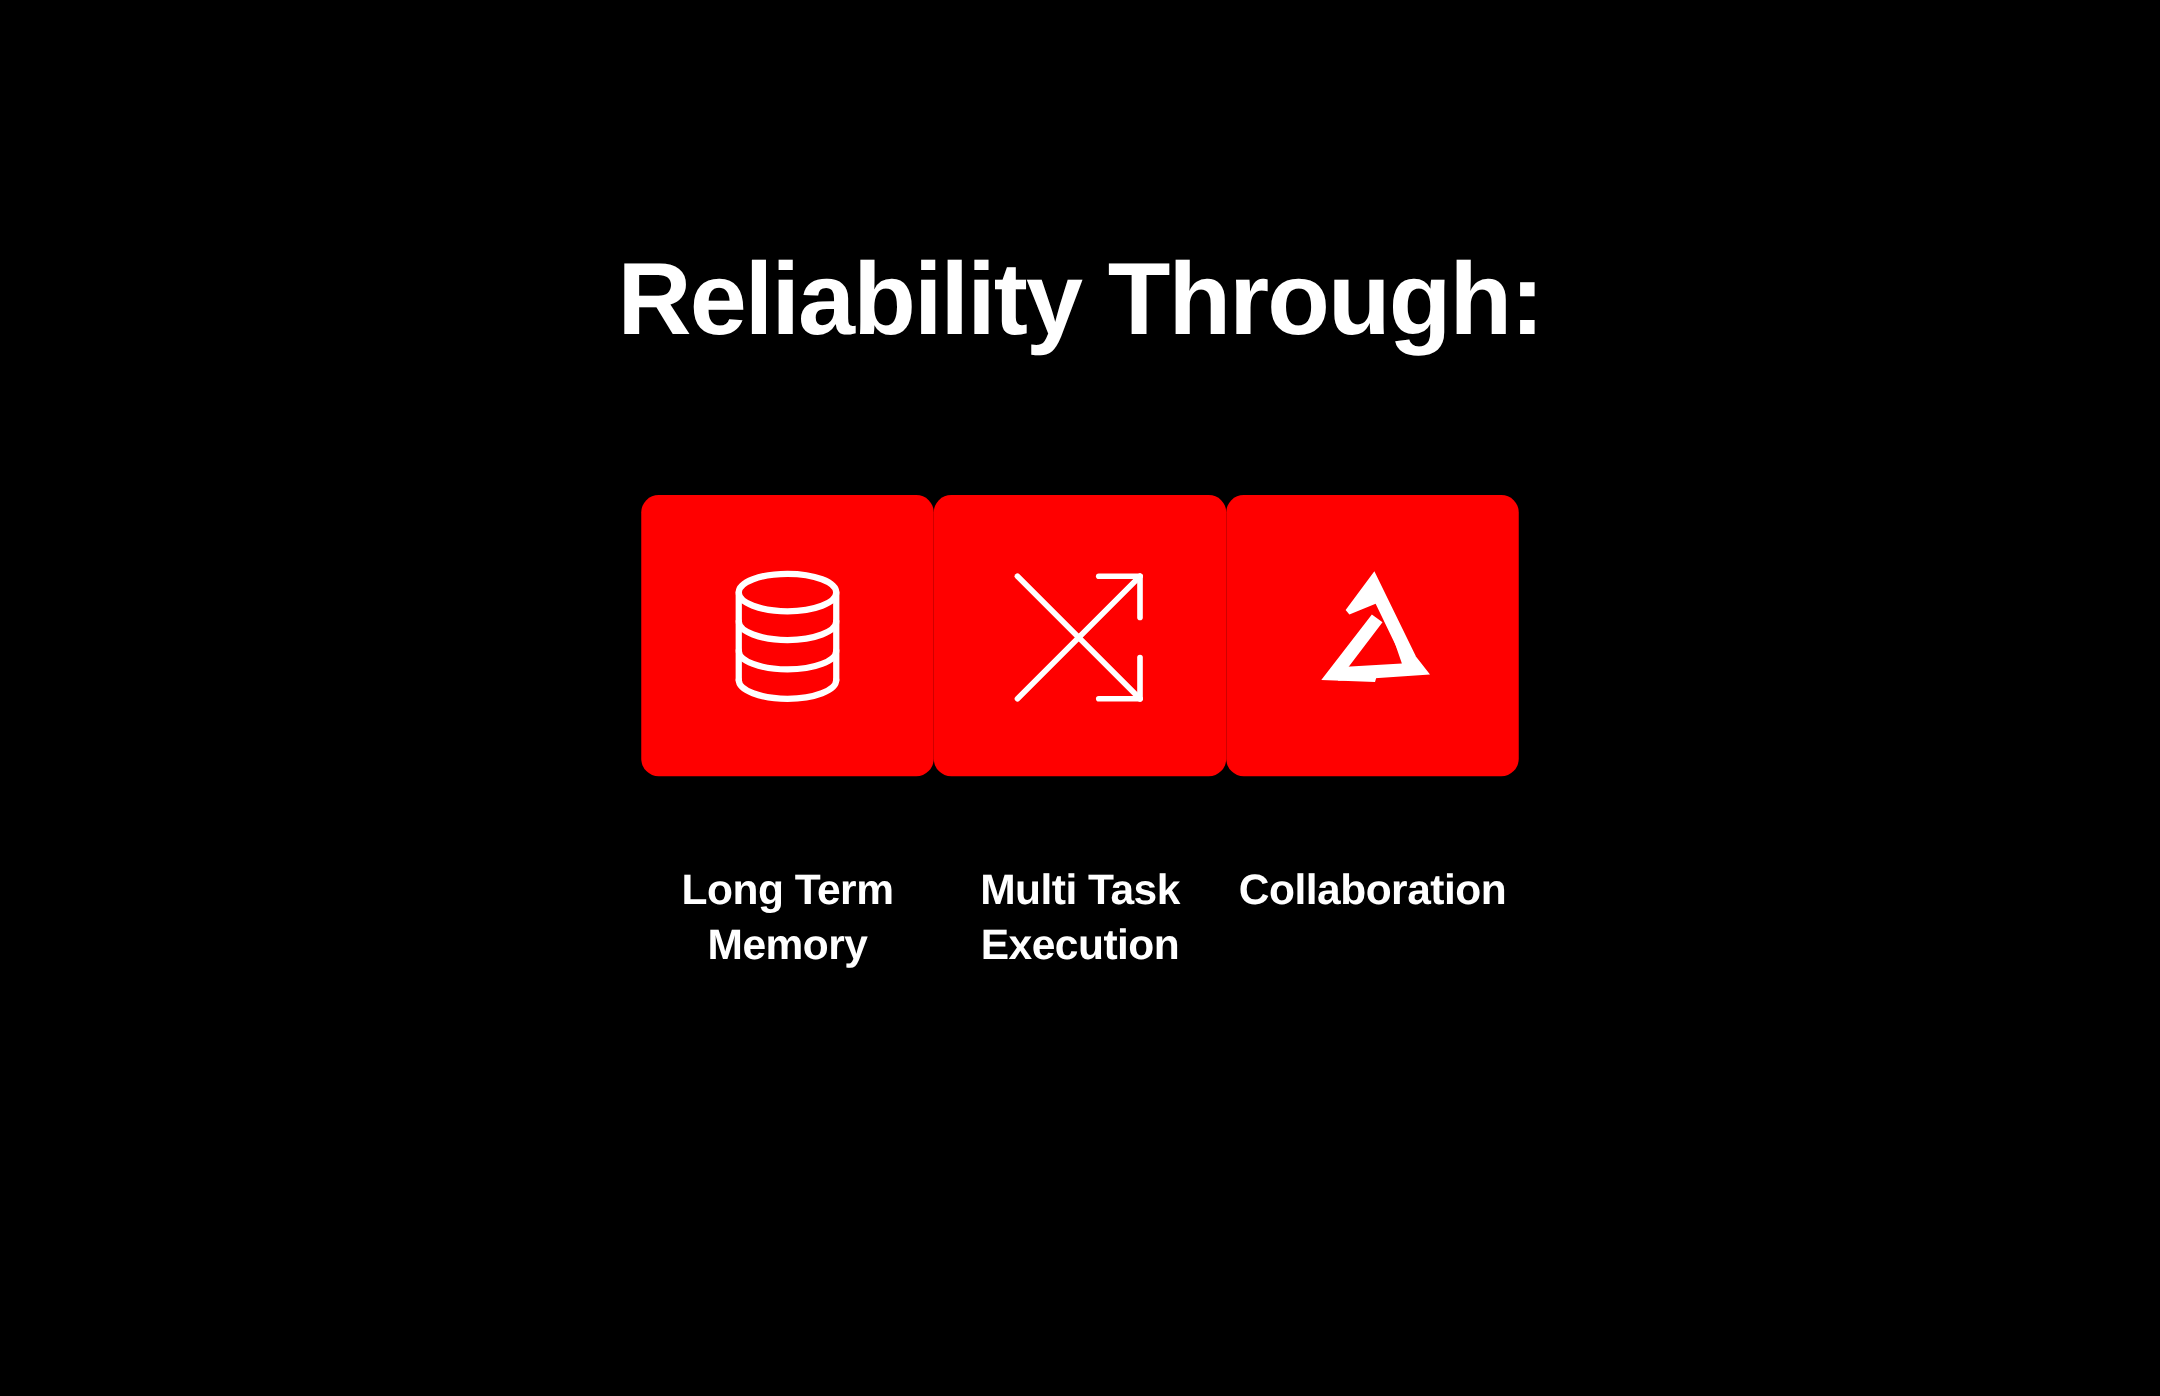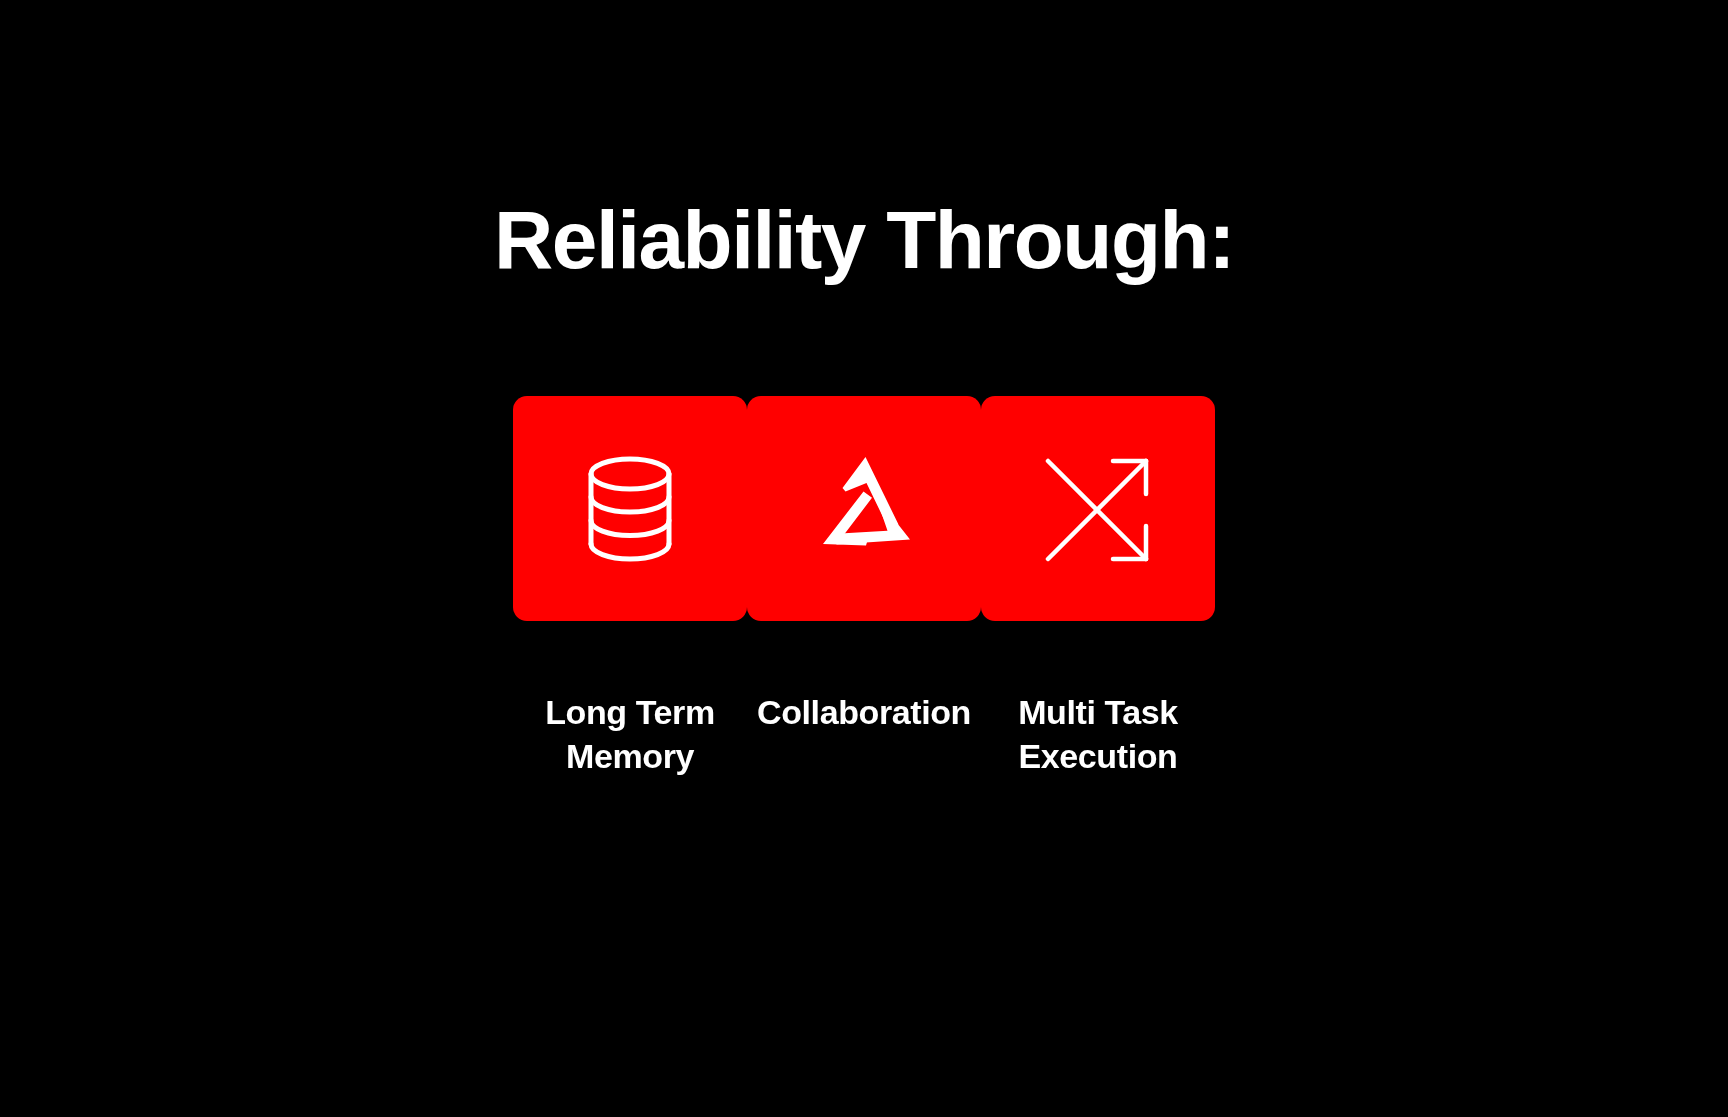--- a/index.html
+++ b/index.html
@@ -104,43 +104,43 @@
           <path d="M25 75.5 C25 83.8 42.5 90.5 64 90.5 C85.5 90.5 103 83.8 103 75.5"></path>
         </svg>
       </div>
       <div class="card-label">Long Term
 Memory</div>
     </div>
 
 
     <div class="card-col">
       <div class="card-tile" style="background:#FF0000;">
-        <svg class="card-icon" viewBox="0 0 128 128" fill="#FFFFFF" stroke="none">
-
-          <path d="M65.5 12 L98.5 79.5 L89.0 84.5 L66.5 38.0 L45.5 46.5 L42.5 43.0 Z"></path>
-
-          <path d="M110.0 94.5 L36.5 99.5 L36.0 88.8 L87.5 85.8 L80.0 64.0 L84.5 62.0 Z"></path>
-
-          <path d="M23.0 99.0 L63.5 46.5 L72.0 52.8 L44.5 89.0 L67.5 95.5 L66.0 100.5 Z"></path>
-        </svg>
-      </div>
-      <div class="card-label">Collaboration</div>
-    </div>
-
-    <div class="card-col">
-      <div class="card-tile" style="background:#FF0000;">
         <svg class="card-icon" viewBox="0 0 128 128" fill="none" stroke="#FFFFFF" stroke-width="4.5" stroke-linecap="round" stroke-linejoin="round">
 
           <path d="M14 114 L112 16"></path>
           <path d="M112 16 L112 49"></path>
           <path d="M112 16 L79 16"></path>
 
           <path d="M14 16 L112 114"></path>
           <path d="M112 114 L112 81"></path>
           <path d="M112 114 L79 114"></path>
         </svg>
       </div>
       <div class="card-label">Multi Task
 Execution</div>
     </div>
 
+    <div class="card-col">
+      <div class="card-tile" style="background:#FF0000;">
+        <svg class="card-icon" viewBox="0 0 128 128" fill="#FFFFFF" stroke="none">
+
+          <path d="M65.5 12 L98.5 79.5 L89.0 84.5 L66.5 38.0 L45.5 46.5 L42.5 43.0 Z"></path>
+
+          <path d="M110.0 94.5 L36.5 99.5 L36.0 88.8 L87.5 85.8 L80.0 64.0 L84.5 62.0 Z"></path>
+
+          <path d="M23.0 99.0 L63.5 46.5 L72.0 52.8 L44.5 89.0 L67.5 95.5 L66.0 100.5 Z"></path>
+        </svg>
+      </div>
+      <div class="card-label">Collaboration</div>
+    </div>
+
   </div>
 </div>
 
 </body></html>

